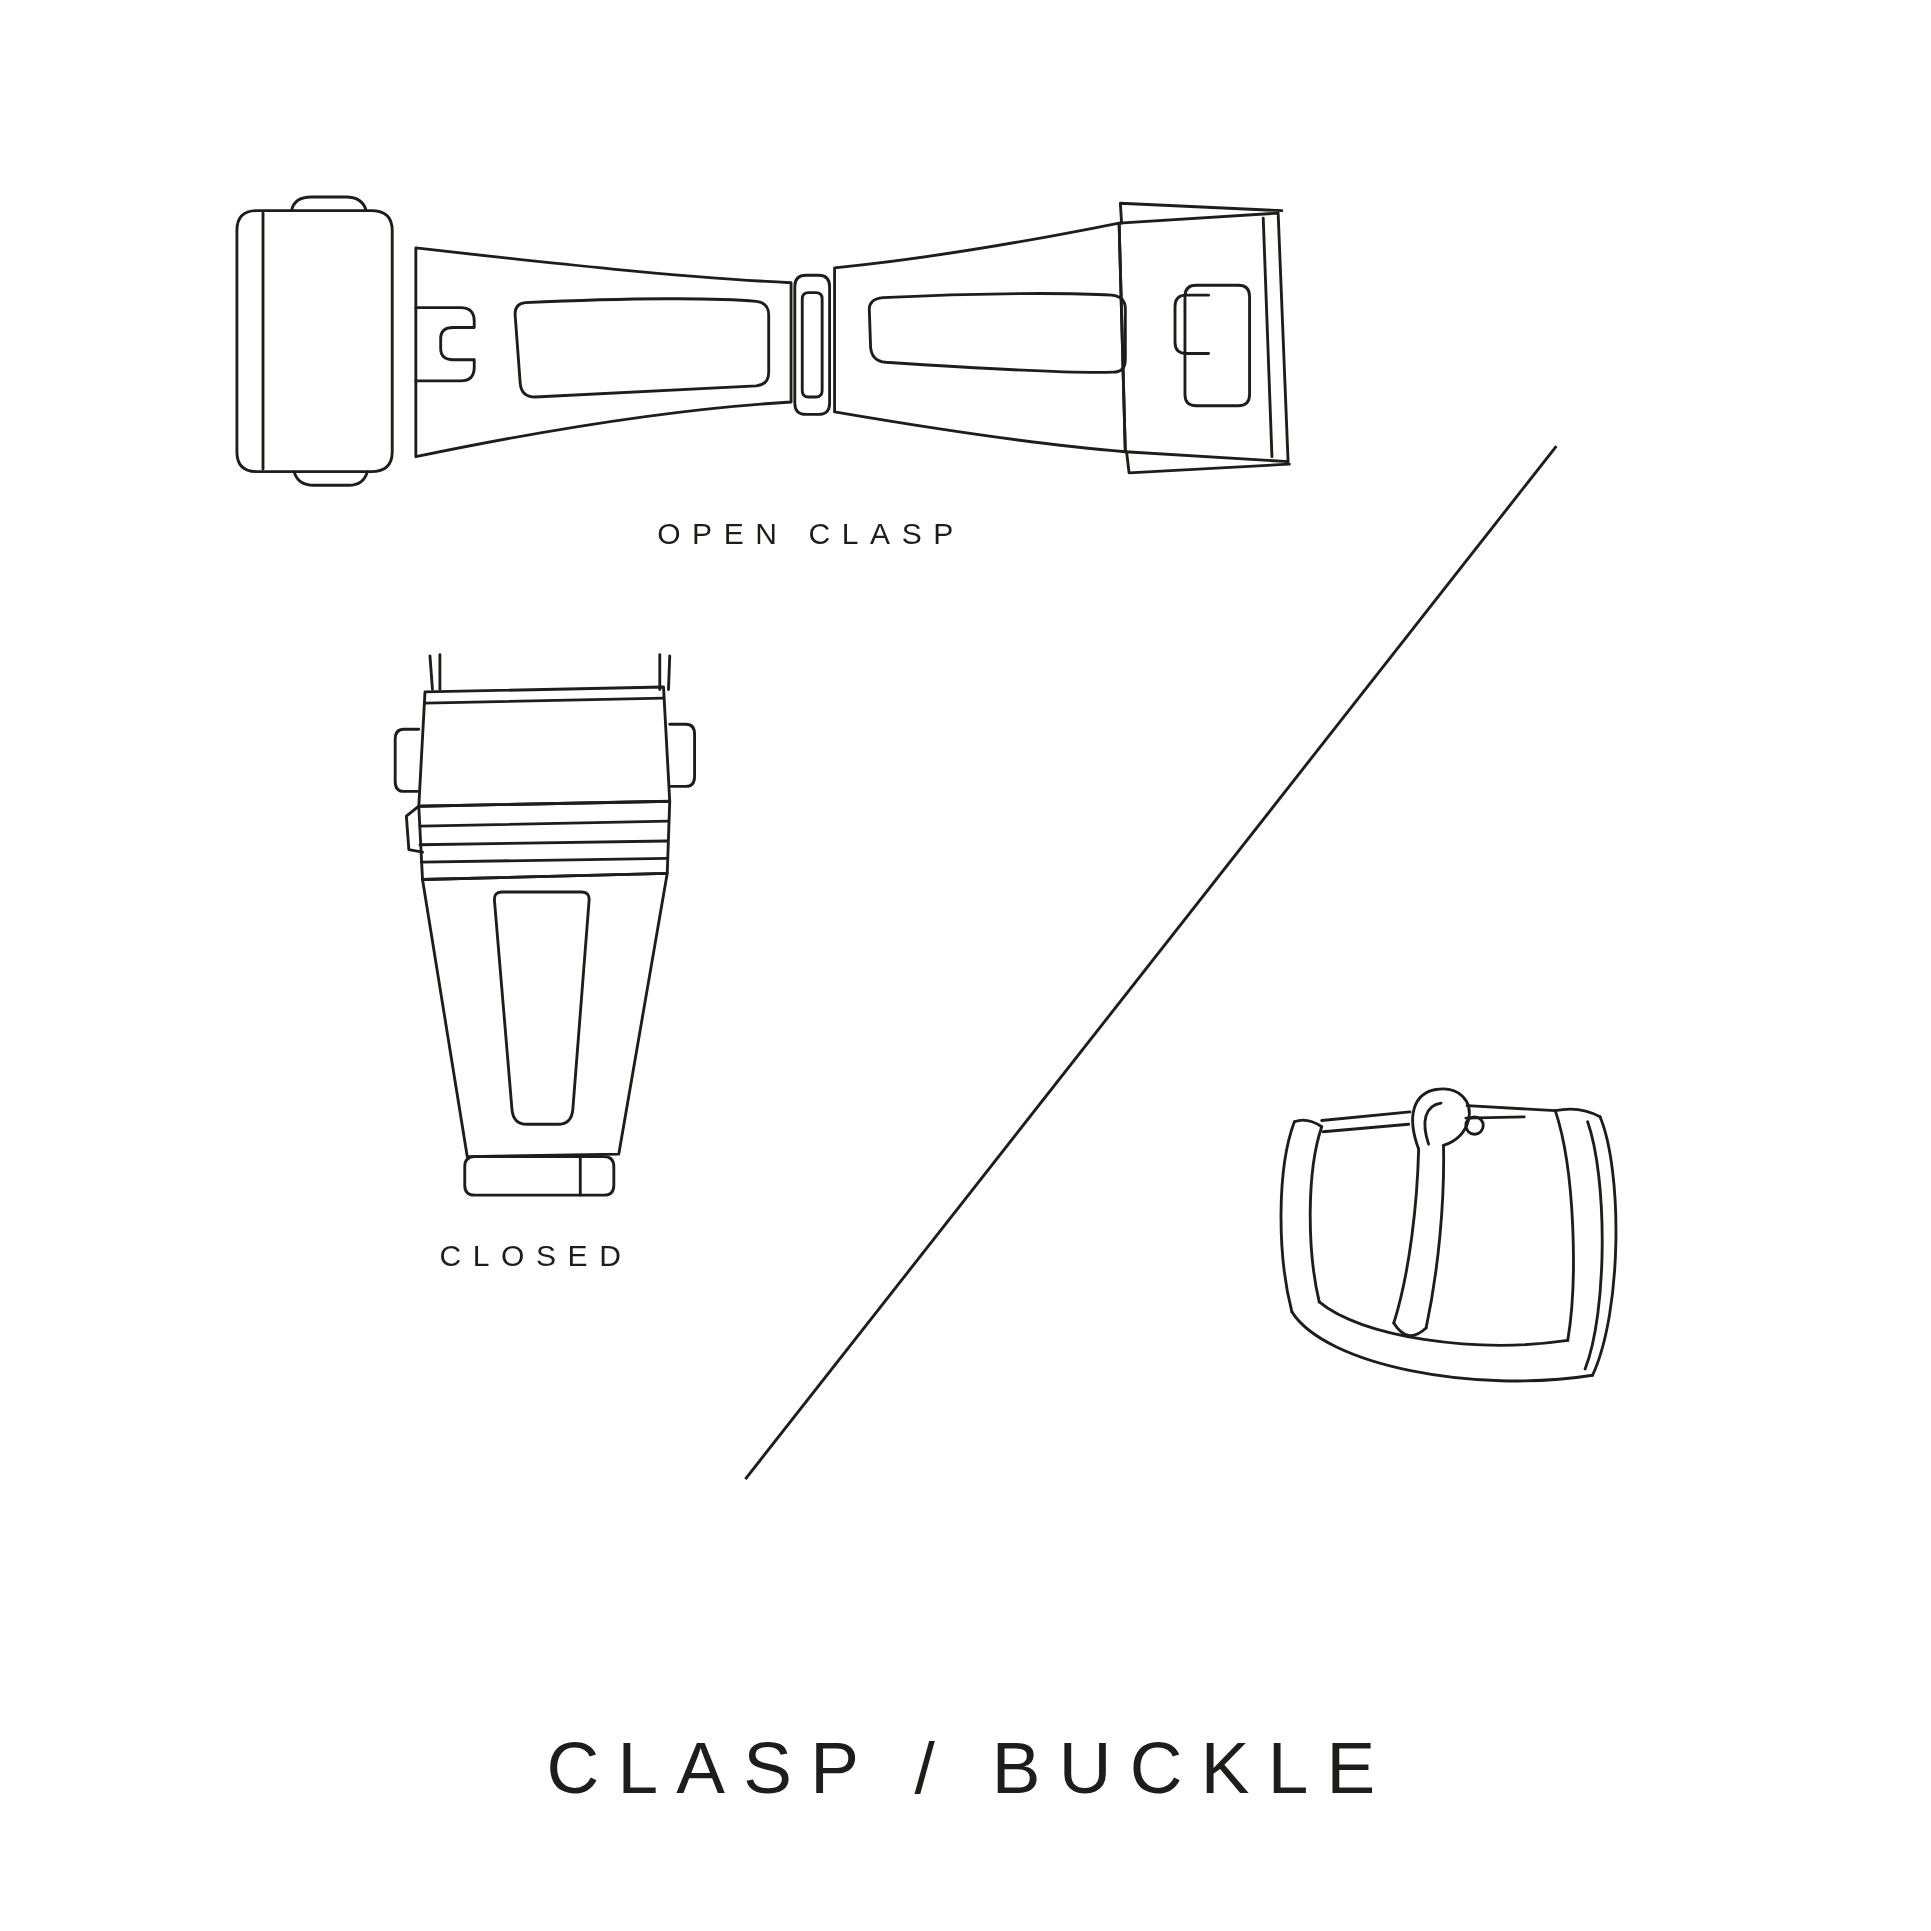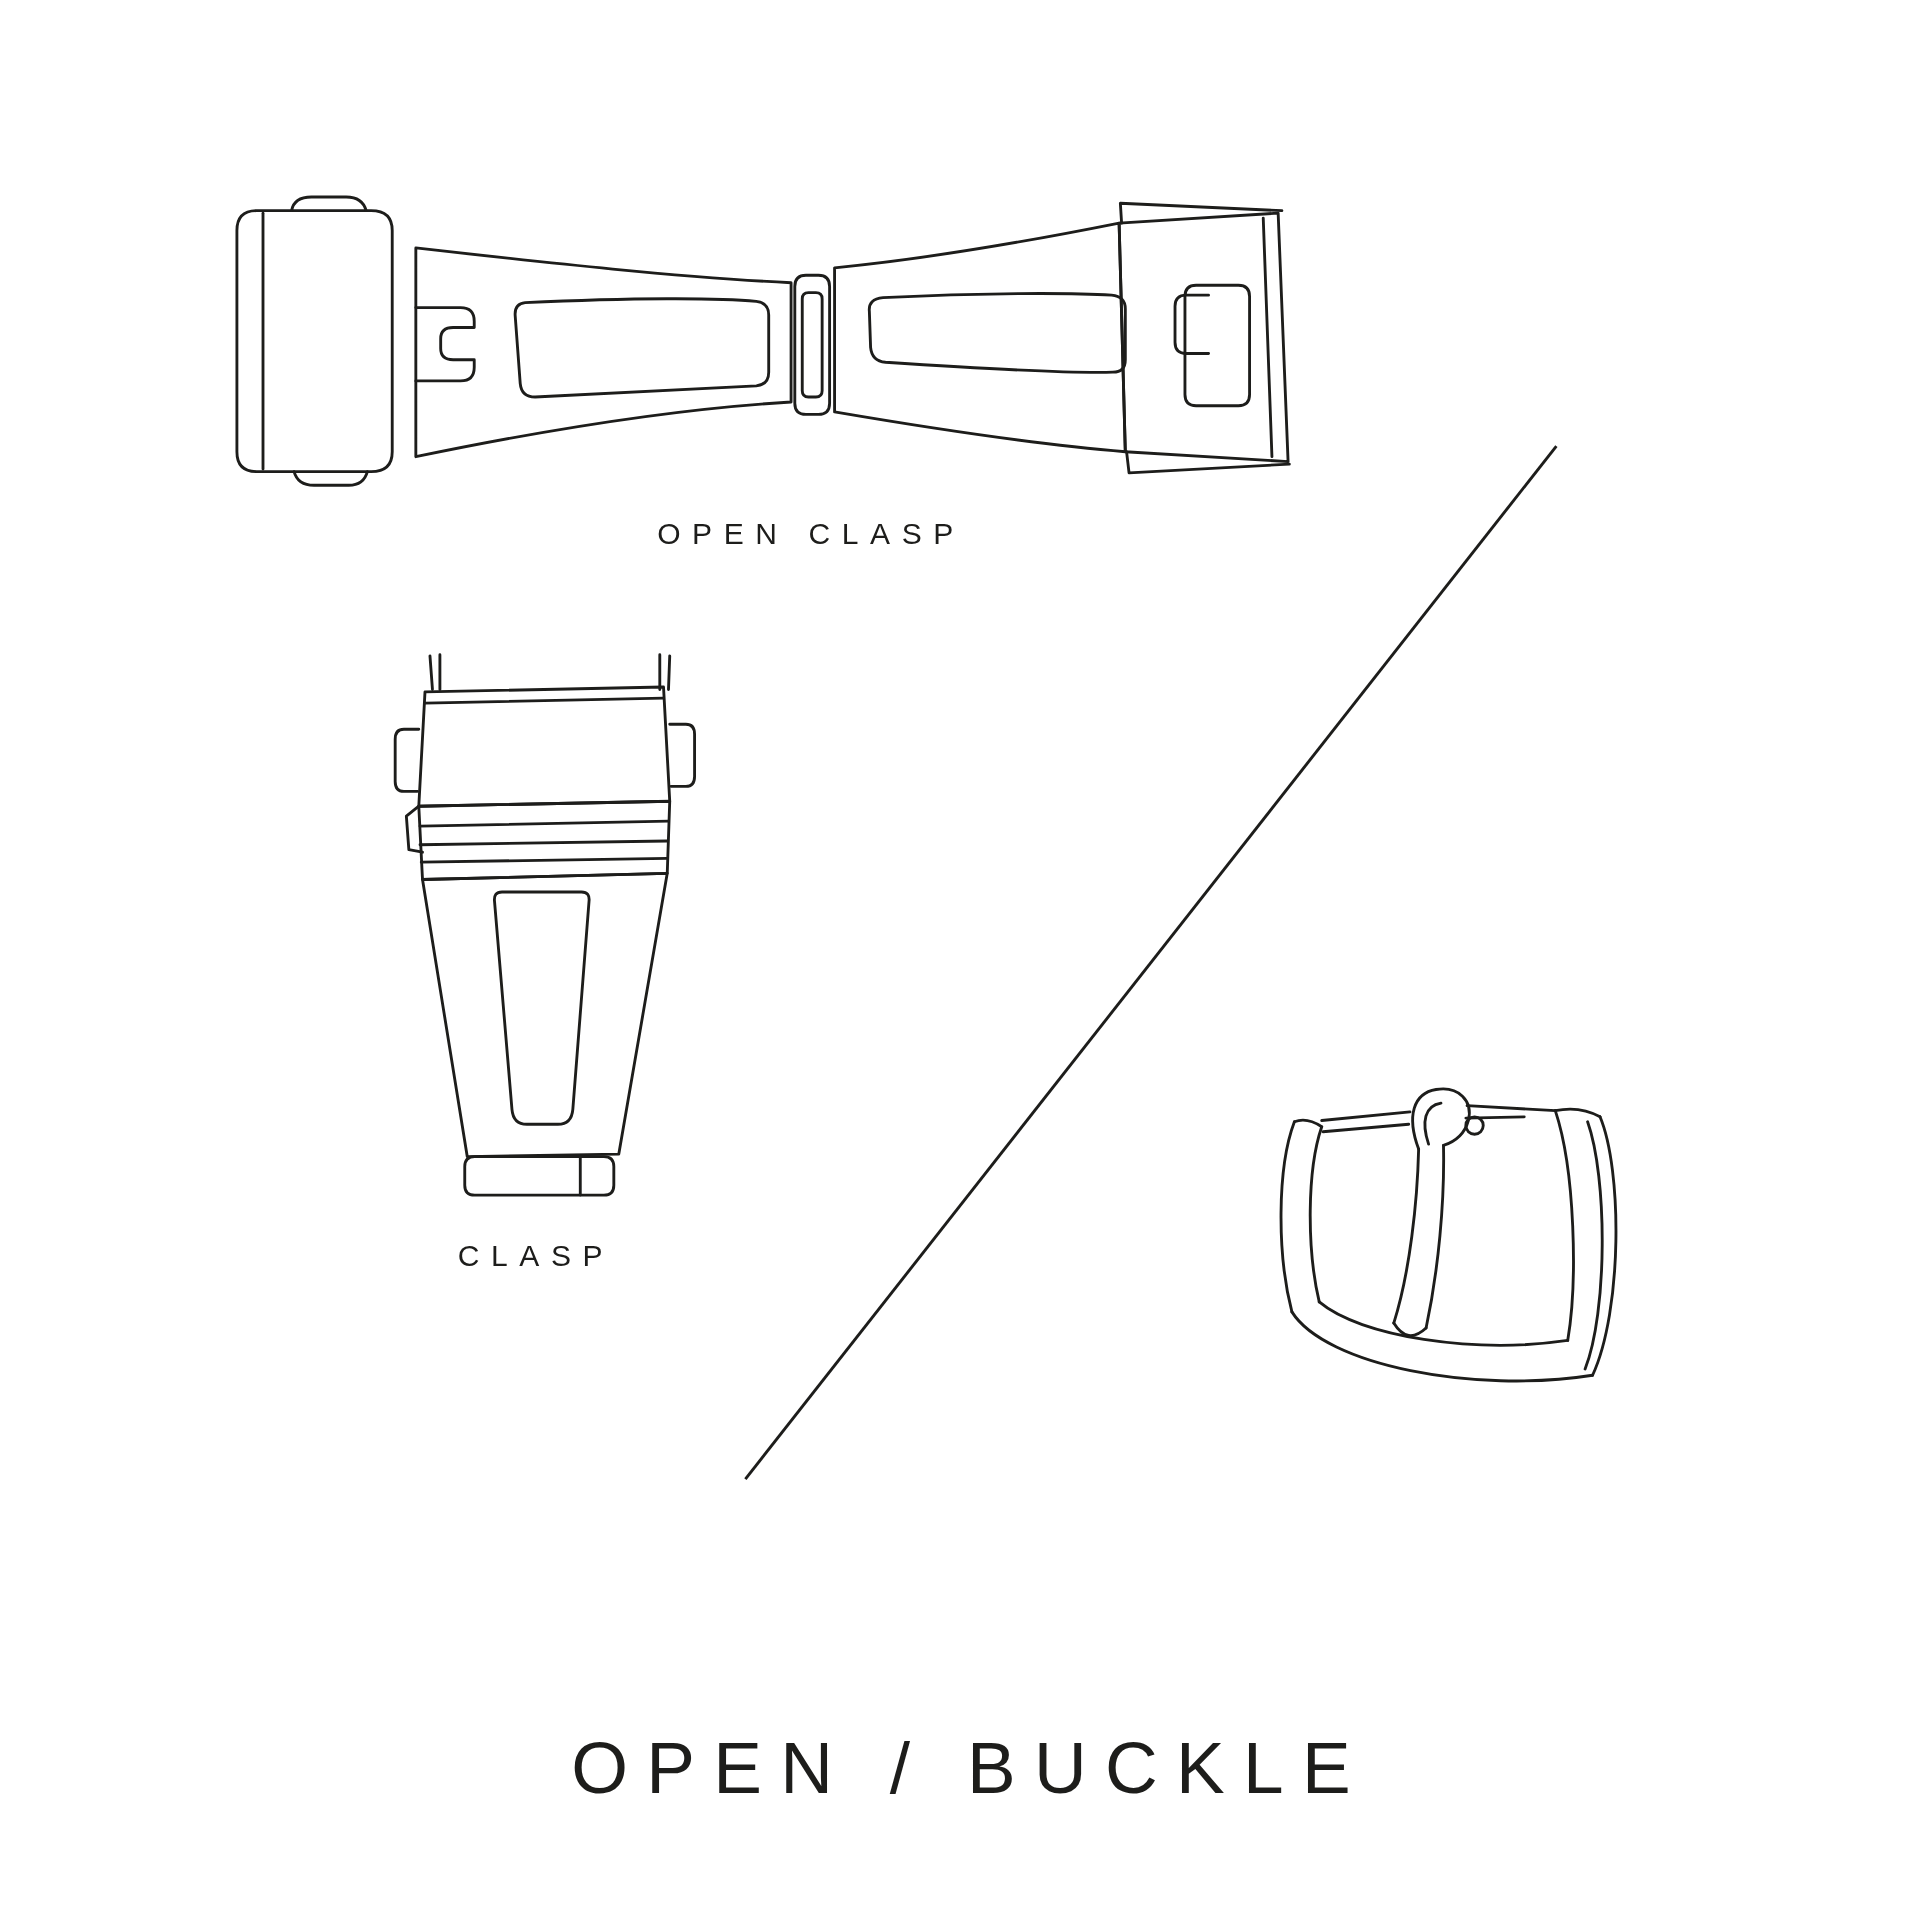--- a/index.html
+++ b/index.html
@@ -115,21 +115,21 @@
     <g>
       <path d="M 31 183 L 228 178 L 189 404 L 67 406 Z"></path>
       <path d="M 95 193 H 159 Q 166 193 165 201 L 152 368 Q 151 380 140 380 H 115 Q 104 380 103 368 L 89 201 Q 88 193 95 193 Z"></path>
     </g>
     <g>
       <path d="M 73 406 H 177 Q 185 406 185 414 V 429 Q 185 437 177 437 H 73 Q 65 437 65 429 V 414 Q 65 406 73 406 Z"></path>
       <path d="M 158 406 V 437"></path>
     </g>
   </svg>
 
-  <div class="caption" style="left:536px; top:1239px;">CLASP</div>
+  <div class="caption" style="left:536px; top:1239px;">CLOSED</div>
 
   <svg class="illus" style="left:1236px; top:1083px; width:410px; height:336px;" viewBox="0 0 330 270">
     <g>
       <path d="M 47 31 C 33 68 33 138 45 184"></path>
       <path d="M 69 35 C 57 70 57 134 67 176"></path>
       <path d="M 47 31 Q 57 27 69 35"></path>
       <path d="M 45 184 C 72 227 192 250 287 235"></path>
       <path d="M 67 176 C 100 204 192 218 267 207"></path>
       <path d="M 287 235 C 311 183 311 70 293 27"></path>
       <path d="M 293 27 Q 277 18 257 22"></path>
@@ -143,16 +143,16 @@
     </g>
     <g>
       <path d="M 147 53 C 137 26 143 8 161 5 C 179 2 191 14 187 30 C 184 41 176 47 167 50"></path>
       <path d="M 155 49 C 149 31 152 18 165 16"></path>
       <path d="M 147 53 C 146 95 140 152 127 193"></path>
       <path d="M 167 50 C 168 95 163 150 153 197"></path>
       <path d="M 127 193 Q 138 211 153 197"></path>
     </g>
   </svg>
 
-  <div class="title" style="left:970px; top:1726px;">OPEN / BUCKLE</div>
+  <div class="title" style="left:970px; top:1726px;">CLASP / BUCKLE</div>
 
 </div>
 
 
 </body></html>

